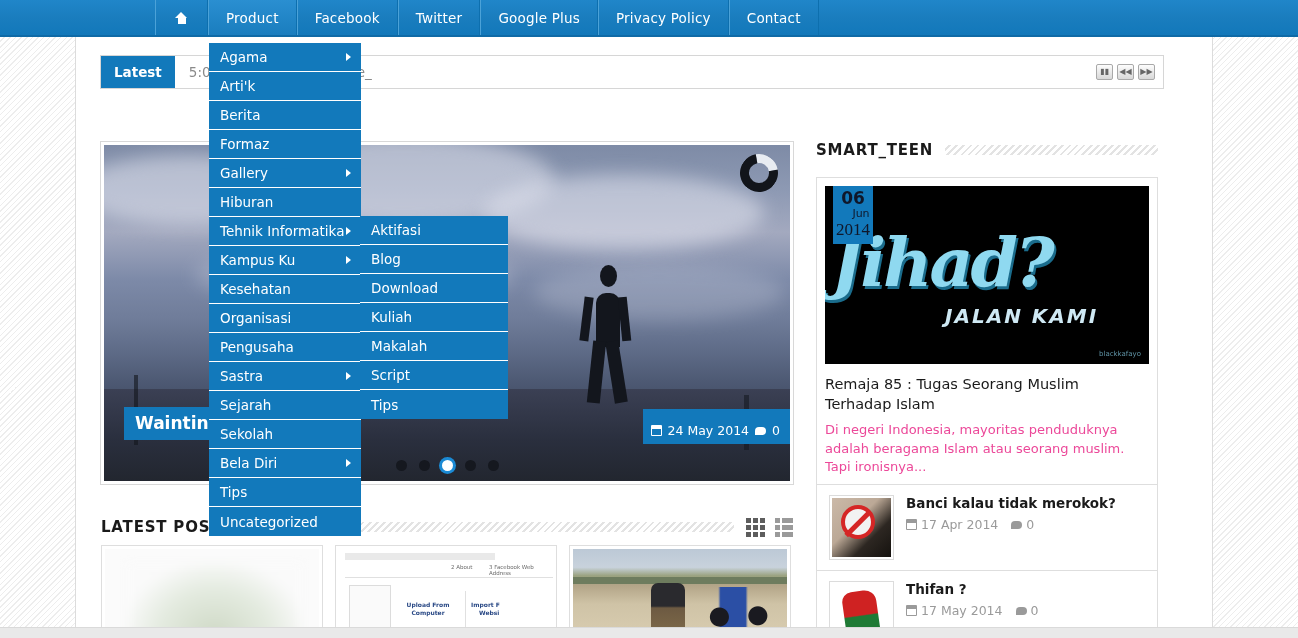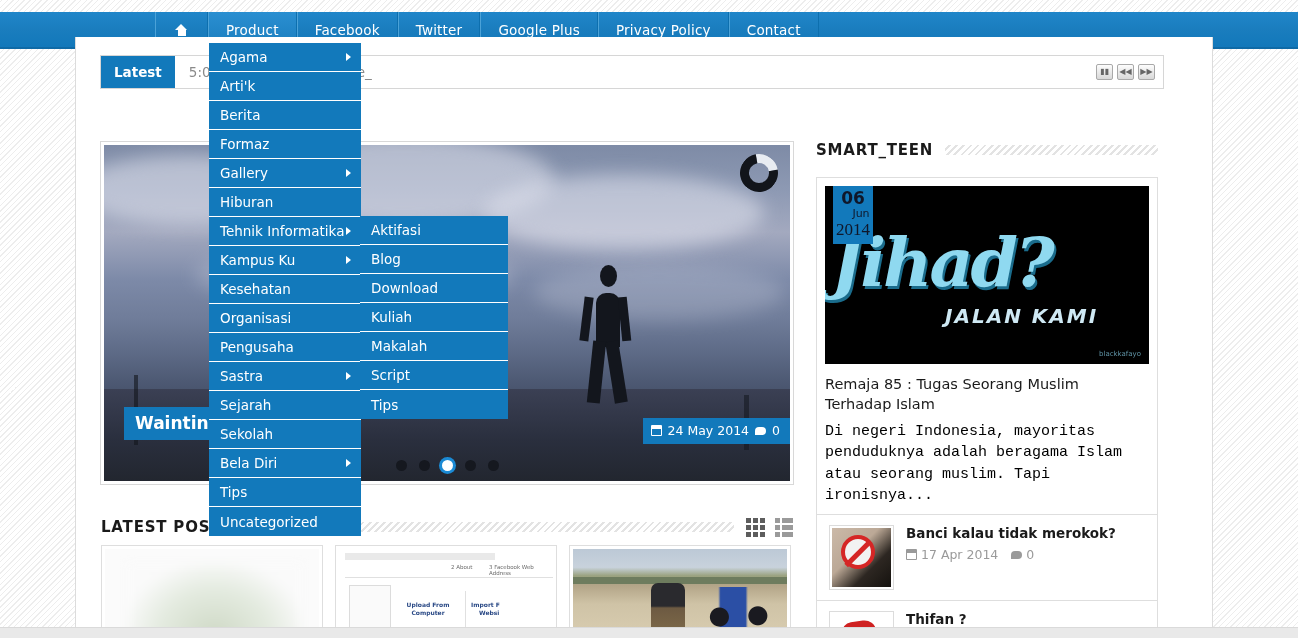--- a/index.html
+++ b/index.html
@@ -16,21 +16,21 @@
     width: 1298px; height: 638px;
     background-color: #f7f7f7;
     background-image: repeating-linear-gradient(
         -45deg,
         #ffffff 0px, #ffffff 3px,
         #ededed 3px, #ededed 4px);
   }
 
   
   #topnav {
-    position: absolute; top: 12px; left: 0;
+    position: absolute; top: 0; left: 0;
     width: 1298px; height: 37px;
     background: linear-gradient(to bottom, #2086c9 0%, #1a7dbe 50%, #1278ba 100%);
     border-bottom: 2px solid #0f6aa6;
     display: flex;
     align-items: stretch;
   }
   #topnav .nav-spacer { width: 155px; flex: 0 0 155px; }
   #topnav .nav-item {
     display: flex; align-items: center; justify-content: center;
     padding: 0 17px;
@@ -161,21 +161,21 @@
     background: #1279bb;
     color: #ffffff;
     font-size: 17px; font-weight: bold;
     padding: 6px 11px 7px;
   }
   #slider .meta {
     position: absolute; right: 0; bottom: 37px;
     background: #1279bb;
     color: #ffffff;
     font-size: 12.5px;
-    padding: 5px 10px 6px 8px;
+    padding: 14px 10px 6px 8px;
     display: flex; align-items: center; gap: 6px;
   }
   #slider .dots {
     position: absolute; left: 0; right: 0; bottom: 10px;
     display: flex; justify-content: center; gap: 12px;
   }
   #slider .dot {
     width: 11px; height: 11px; border-radius: 50%;
     background: #15181f;
     cursor: pointer;
@@ -345,21 +345,21 @@
   .datebadge .m { font-size: 11px; padding-left: 16px; }
   .datebadge .y { font-size: 17px; font-family: Liberation Serif, serif; }
 
   .feat-title {
     margin-top: 11px;
     font-size: 14.5px; font-weight: normal;
     color: #1a1a1a; line-height: 1.35;
   }
   .feat-ex {
     margin-top: 7px;
-    font-size: 15px; color: #000000; line-height: 1.42; font-family: Liberation Mono, monospace;
+    font-size: 13px; color: #ec4899; line-height: 1.42;
   }
 
   .srow {
     display: flex; gap: 12px;
     border: 1px solid #dedede;
     border-top: none;
     padding: 10px 12px;
     background: #ffffff;
     align-items: flex-start;
   }

